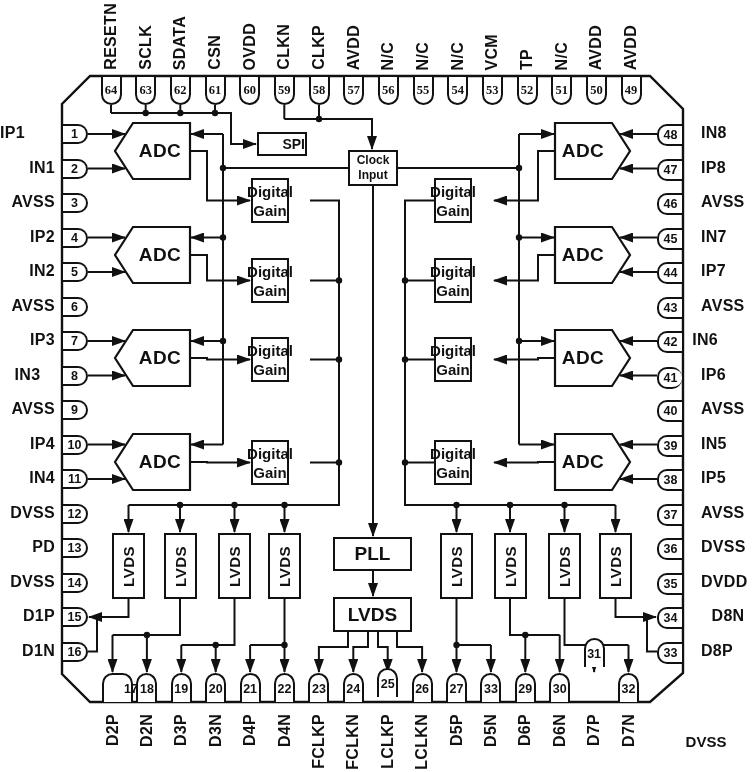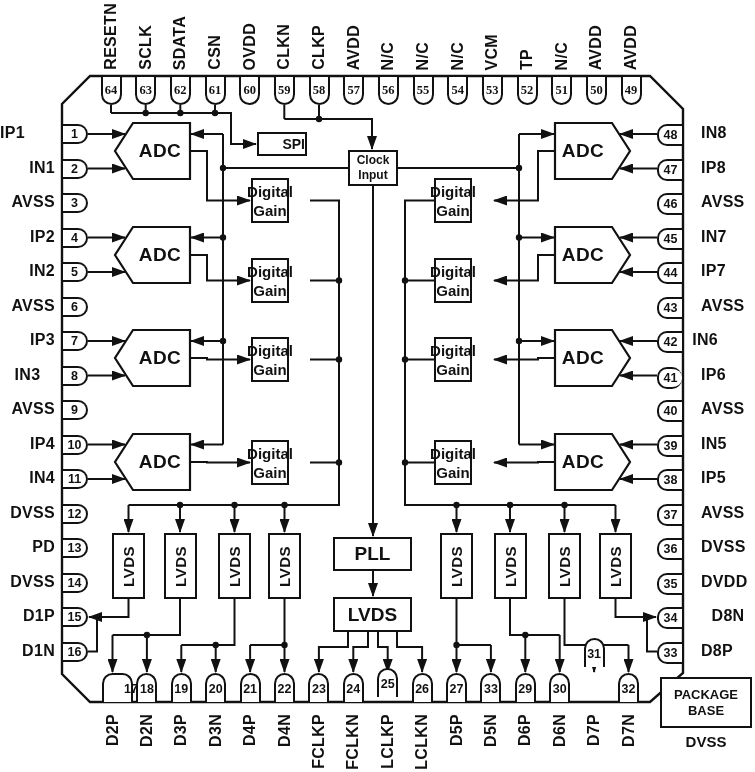--- a/index.html
+++ b/index.html
@@ -265,24 +265,20 @@
   <div class="box lvds-v" style="left:493.5px">
       <span class="vtext">LVDS</span>
     </div>
   <div class="box lvds-v" style="left:548px">
       <span class="vtext">LVDS</span>
     </div>
   <div class="box lvds-v" style="left:599px">
       <span class="vtext">LVDS</span>
     </div>
 
-  <div class="box pkg-box">
-    <span>PACKAGE</span>
-    <span>BASE</span>
-  </div>
   <div class="pkg-sub">DVSS</div>
 
   <div id="pin-layer">
       <div class="bub bub-top" style="left: 100.5px; top: 77px;">64</div>
       <div class="vlabel" style="left: 102px; bottom: 702px;">RESETN</div>
       <div class="bub bub-top" style="left: 135.17px; top: 77px;">63</div>
       <div class="vlabel" style="left: 136.67px; bottom: 702px;">SCLK</div>
       <div class="bub bub-top" style="left: 169.84px; top: 77px;">62</div>
       <div class="vlabel" style="left: 171.34px; bottom: 702px;">SDATA</div>
       <div class="bub bub-top" style="left: 204.51px; top: 77px;">61</div>

